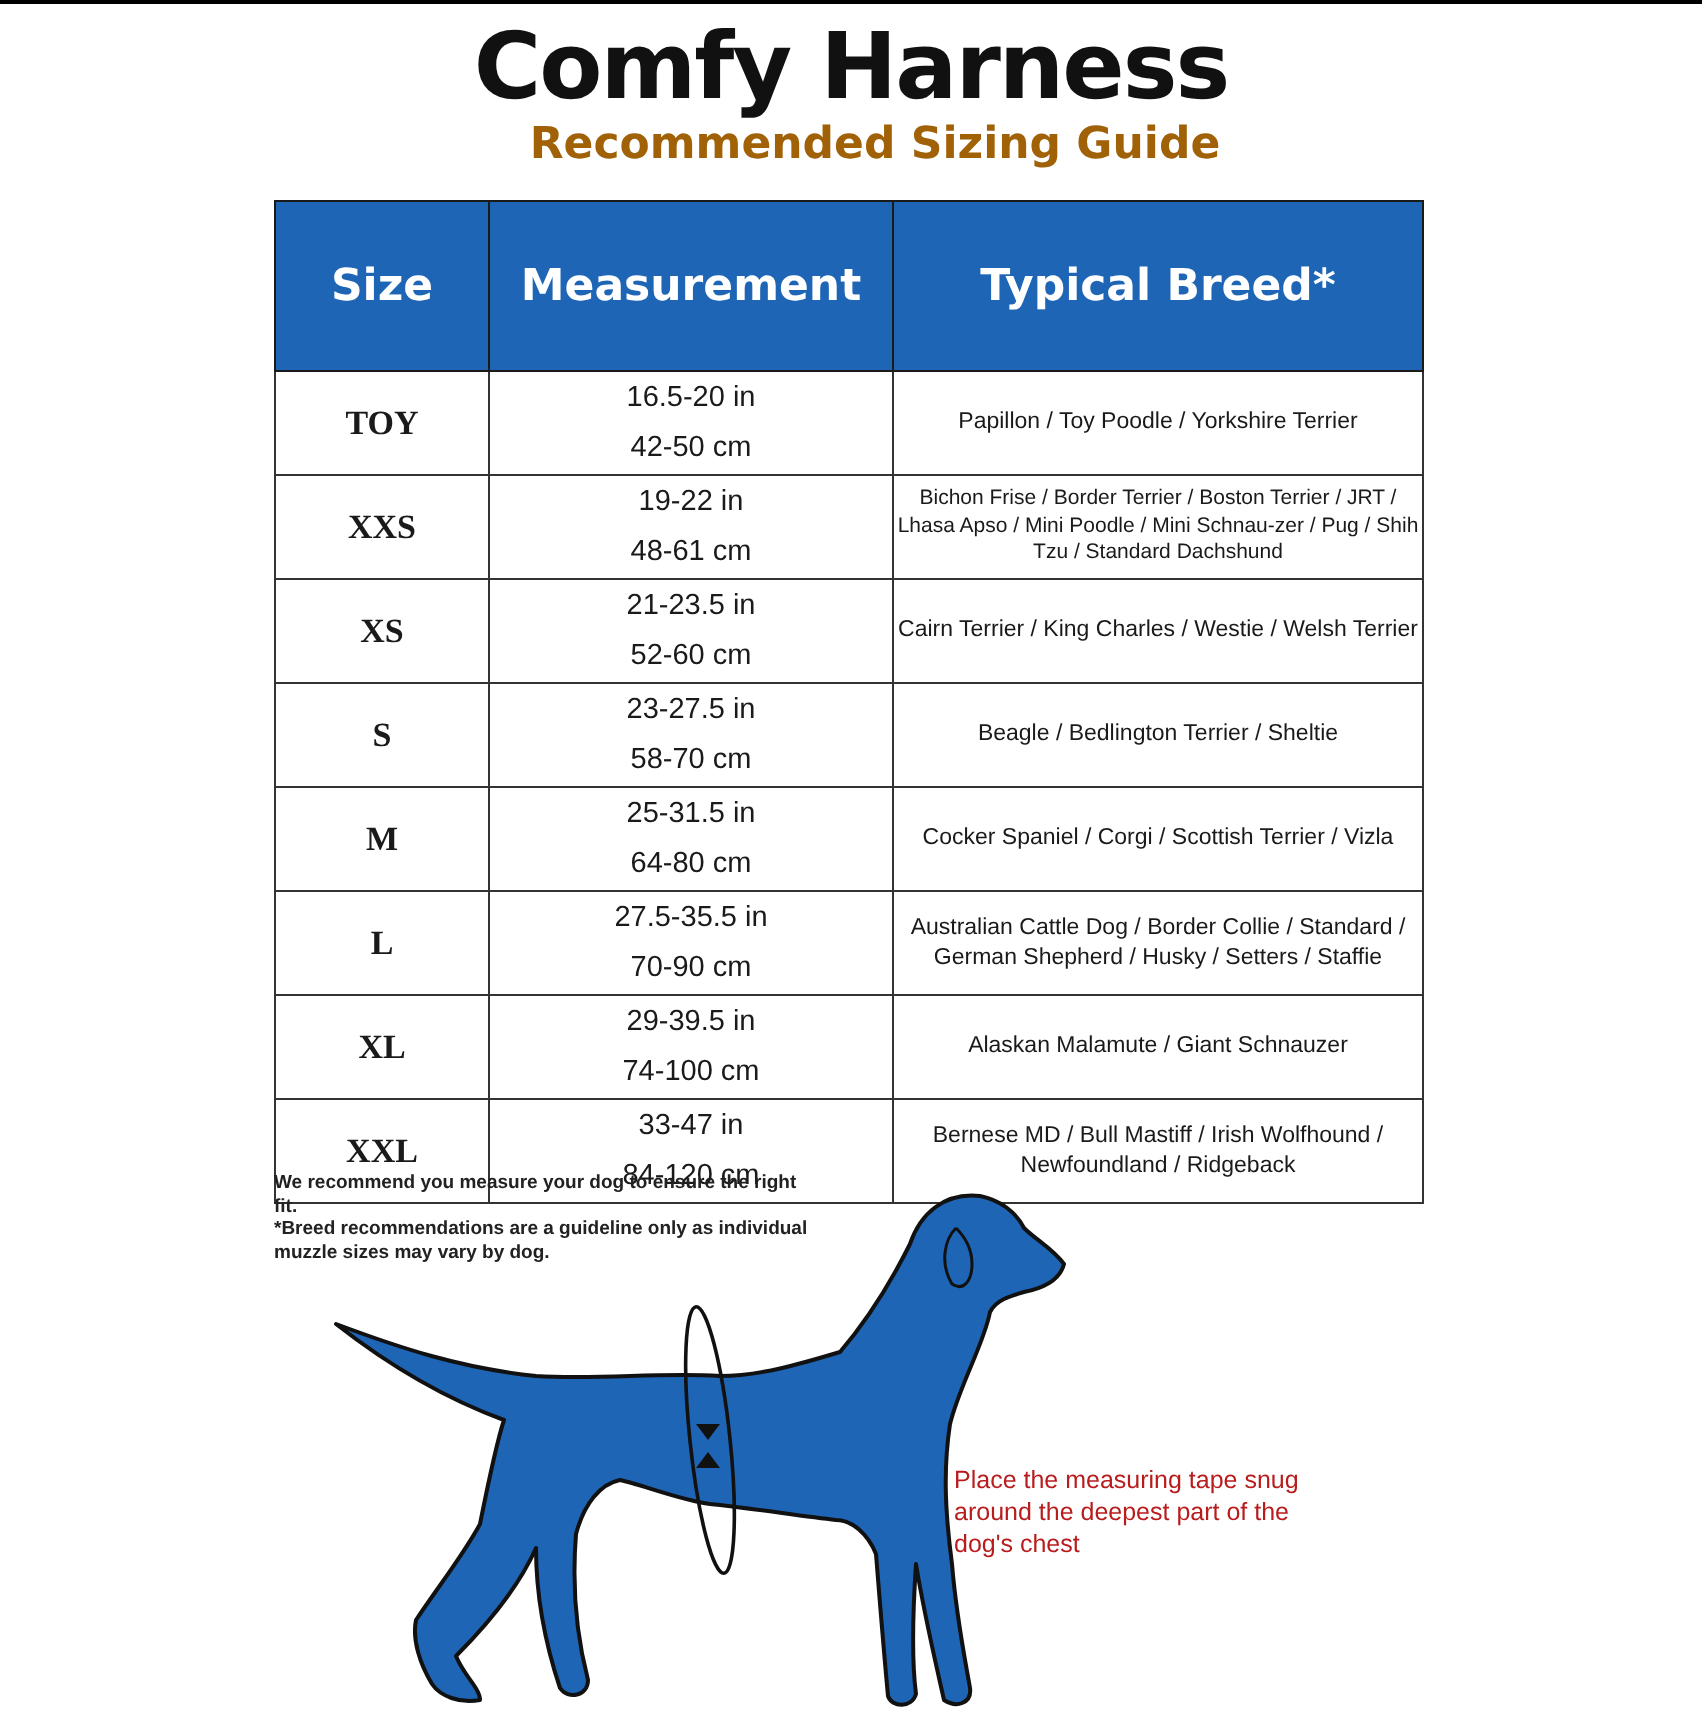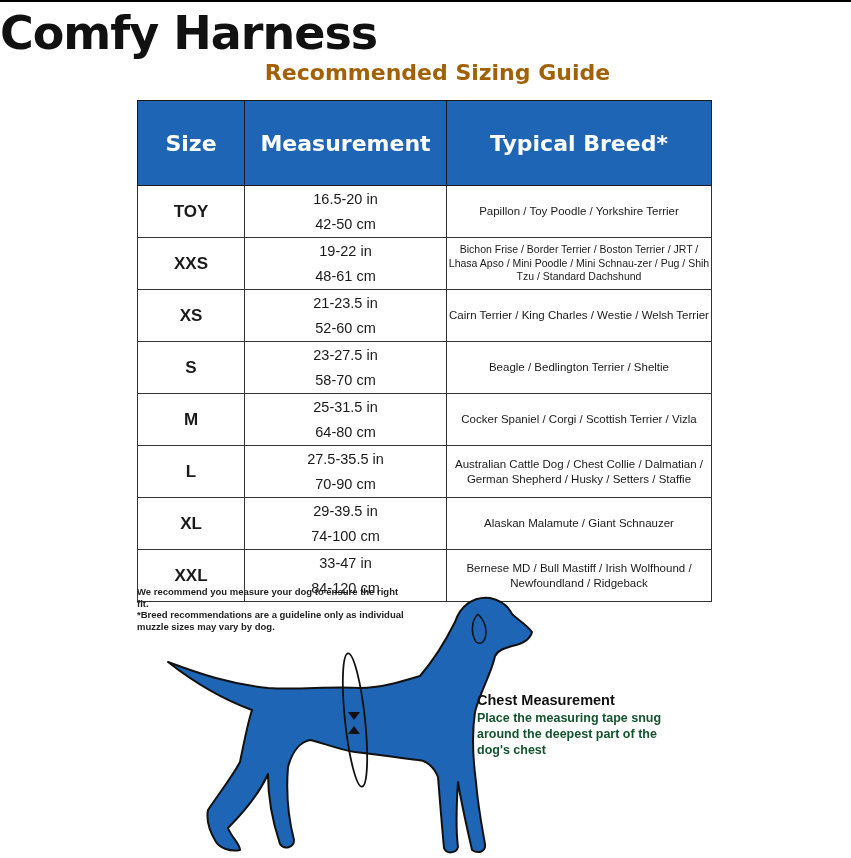--- a/index.html
+++ b/index.html
@@ -1,32 +1,32 @@
 <!DOCTYPE html>
 <html><head>
 <meta charset="utf-8">
 <style>
   html, body { margin: 0; padding: 0; background: #ffffff; }
   body { width: 851px; height: 858px; position: relative; overflow: hidden; font-family: "DejaVu Sans", sans-serif; color: #1a1a1a; }
   .top-bar { position: absolute; left: 0; top: 0; width: 851px; height: 2px; background: #000; }
-  .title { position: absolute; left: 0; width: 851px; top: 4px; text-align: left; font-family: "DejaVu Sans", sans-serif; font-weight: bold; font-size: 46px; letter-spacing: -1px; color: #111; line-height: 58px; }
+  .title { position: absolute; left: 0; width: 851px; top: 4px; text-align: center; font-family: "DejaVu Sans", sans-serif; font-weight: bold; font-size: 46px; letter-spacing: -1px; color: #111; line-height: 58px; }
   .subtitle { position: absolute; left: 0; width: 851px; top: 58px; text-align: center; font-family: "DejaVu Sans", sans-serif; font-weight: bold; font-size: 22px; color: #a16207; line-height: 30px; padding-left: 12px; }
   table.sizing { position: absolute; left: 137px; top: 100px; width: 574px; border-collapse: collapse; table-layout: fixed; }
   table.sizing th { background: #1f65b5; color: #fff; font-family: "DejaVu Sans", sans-serif; font-weight: bold; font-size: 22px; height: 54px; padding: 15px; border: 1.5px solid #1a1a1a; border-right-color: #1a1a1a; }
   table.sizing td { border: 1.5px solid #333; text-align: center; padding: 0; height: 51px; }
-  td.size { font-family: Liberation Sans, sans-serif; font-weight: bold; font-size: 17px; }
+  td.size { font-family: Liberation Serif, serif; font-weight: bold; font-size: 17px; }
   td.meas { font-family: "Liberation Sans", sans-serif; font-size: 14.5px; line-height: 25px; }
   td.meas div { height: 25px; }
   td.breed { font-family: "Liberation Sans", sans-serif; font-size: 11.5px; line-height: 14.5px; padding: 0 6px; }
   col.c1 { width: 107px; } col.c2 { width: 202px; } col.c3 { width: 265px; }
   .footnote { position: absolute; left: 137px; top: 586px; width: 270px; font-family: "Liberation Sans", sans-serif; font-weight: bold; font-size: 9.5px; line-height: 11.5px; color: #222; }
   .dog { position: absolute; left: 160px; top: 592px; width: 380px; height: 266px; }
   .chest { position: absolute; left: 477px; top: 690px; width: 200px; }
   .chest-title { font-family: "Liberation Sans", sans-serif; font-weight: bold; font-size: 14.5px; color: #111; line-height: 20px; }
-  .chest-text { font-family: "Liberation Sans", sans-serif; font-weight: bold; font-size: 12.5px; line-height: 16px; color: #14532d; }
+  .chest-text { font-family: "Liberation Sans", sans-serif; font-weight: normal; font-size: 12.5px; line-height: 16px; color: #b91c1c; margin-top: 42px; }
 </style>
 </head>
 <body>
 
 <div class="top-bar"></div>
 
 <div class="title">Comfy Harness</div>
 <div class="subtitle">Recommended Sizing Guide</div>
 
 <table class="sizing">
@@ -82,21 +82,21 @@
           <div>64-80 cm</div>
         </td>
       <td class="breed">Cocker Spaniel / Corgi / Scottish Terrier / Vizla</td>
     </tr>
     <tr>
       <td class="size">L</td>
       <td class="meas">
           <div>27.5-35.5 in</div>
           <div>70-90 cm</div>
         </td>
-      <td class="breed">Australian Cattle Dog / Chest Collie / Dalmatian / German Shepherd / Husky / Setters / Staffie</td>
+      <td class="breed">Australian Cattle Dog / Border Collie / Standard / German Shepherd / Husky / Setters / Staffie</td>
     </tr>
     <tr>
       <td class="size">XL</td>
       <td class="meas">
           <div>29-39.5 in</div>
           <div>74-100 cm</div>
         </td>
       <td class="breed">Alaskan Malamute / Giant Schnauzer</td>
     </tr>
     <tr>
@@ -132,15 +132,14 @@
        C70 260, 60 256, 56 250 C50 240, 46 228, 48 218
        C60 200, 72 185, 80 170 C84 150, 88 130, 92 118
        C70 110, 40 95, 8 70 Z"></path>
   <path fill="none" stroke="#111" stroke-width="1.5" d="M318 22 C312 28, 310 40, 316 50 C322 54, 326 48, 326 40 C326 32, 322 26, 318 22"></path>
   <ellipse cx="195" cy="128" rx="10" ry="67" fill="none" stroke="#111" stroke-width="1.8" transform="rotate(-6 195 128)"></ellipse>
   <polygon points="188,120 200,120 194,128" fill="#111"></polygon>
   <polygon points="188,142 200,142 194,134" fill="#111"></polygon>
 </svg>
 
 <div class="chest">
-  <div class="chest-title">Chest Measurement</div>
   <div class="chest-text">Place the measuring tape snug around the deepest part of the dog's chest</div>
 </div>
 
 </body></html>

